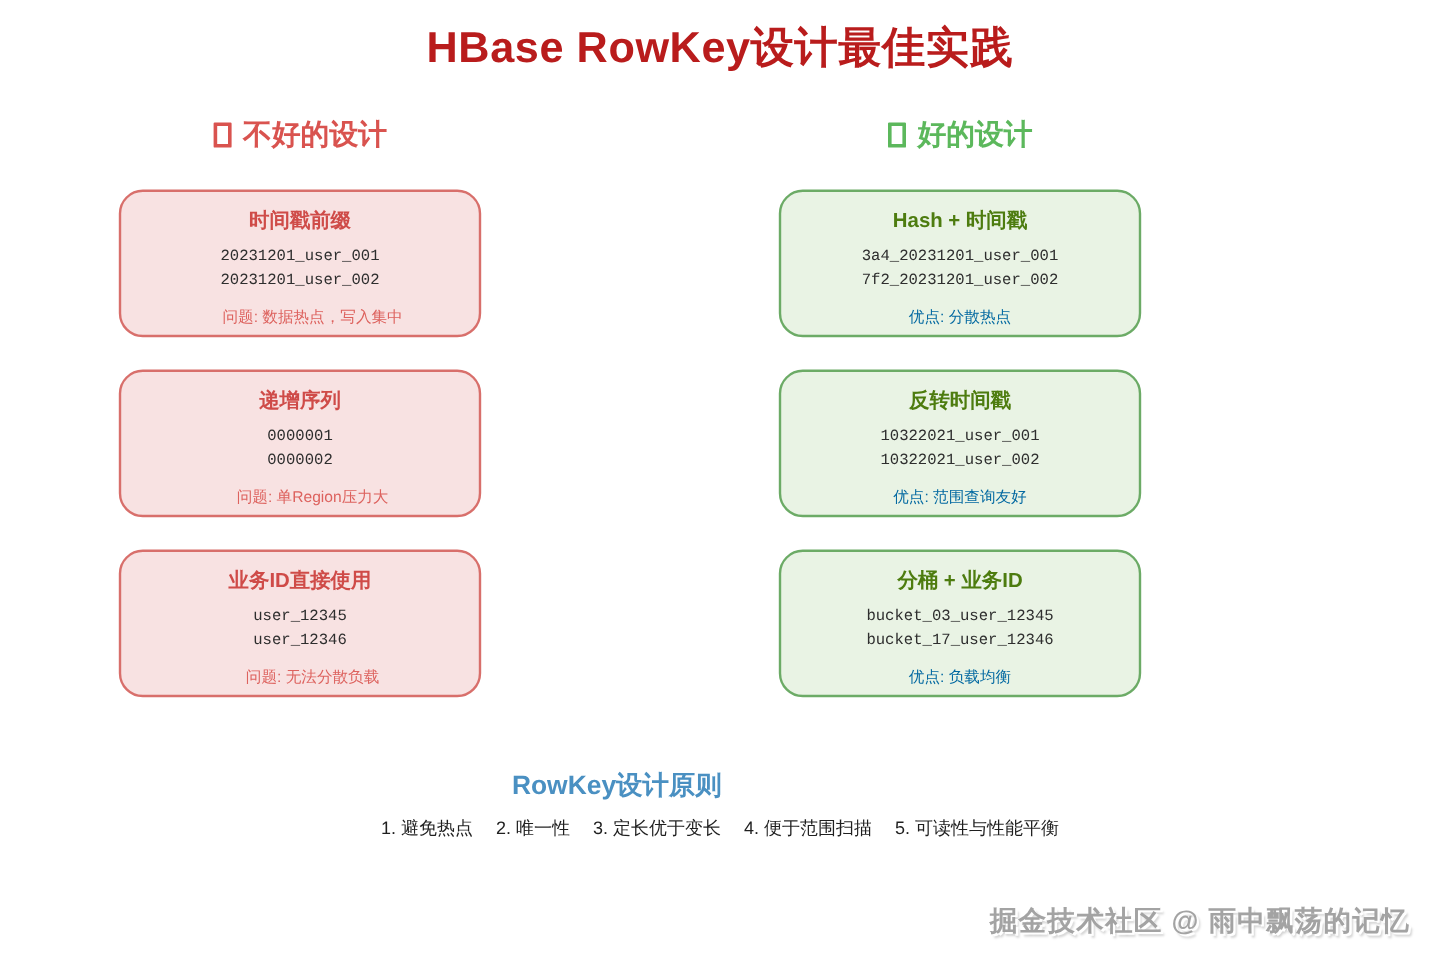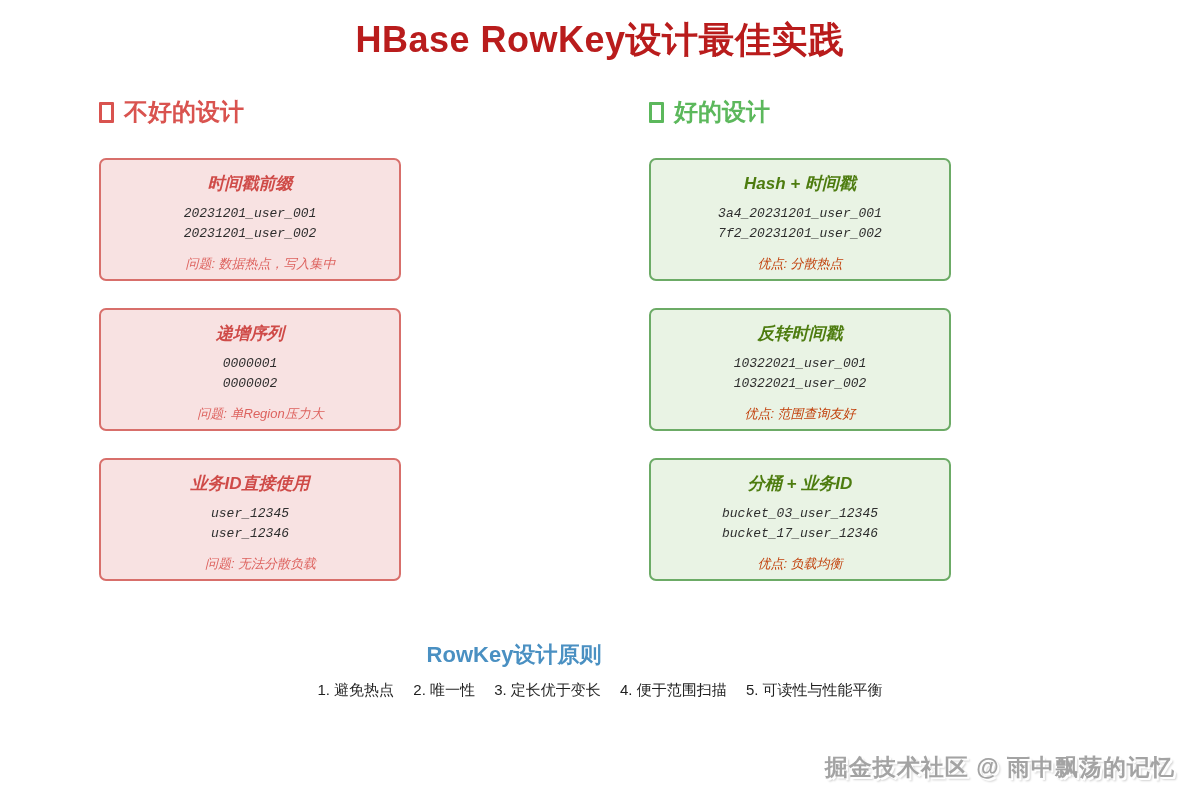--- a/index.html
+++ b/index.html
@@ -10,55 +10,54 @@
 
   .main-title {
     position: absolute; top: 16px; left: 0; width: 1200px;
     text-align: center; font-size: 36px; font-weight: bold; color: #b91c1c;
     letter-spacing: 0.5px;
   }
 
   .col-heading {
     position: absolute; width: 302px; text-align: center;
     font-size: 24px; font-weight: bold; top: 96px;
-    display: flex; align-items: center; justify-content: flex-start; gap: 10px;
+    display: flex; align-items: center; justify-content: center; gap: 10px;
   }
   .col-heading.bad  { left: 99px;  color: #d9534f; }
   .col-heading.good { left: 649px; color: #5cb85c; }
 
   .tofu {
     display: inline-block; width: 15px; height: 21px;
     border: 3px solid currentColor; border-radius: 1px;
     flex: 0 0 auto;
   }
 
   .card {
     position: absolute; width: 302px; height: 123px;
-    border-radius: 7px; border: 2px solid; text-align: center;
+    border-radius: 20px; border: 2px solid; text-align: center;
     padding-top: 12px;
-    font-style: italic;
   }
   .card.bad  { left: 99px;  background: #f8e2e2; border-color: #d86f6b; }
   .card.good { left: 649px; background: #e9f3e4; border-color: #6cab66; }
   .row0 { top: 158px; }
   .row1 { top: 308px; }
   .row2 { top: 458px; }
 
   .card-title { font-size: 17px; font-weight: bold; margin-bottom: 9px; }
   .card.bad  .card-title { color: #cf4b48; }
   .card.good .card-title { color: #4d7c0f; }
 
   .code-line {
     font-family: "Liberation Mono", monospace;
     font-size: 13px; line-height: 20px; color: #2e2e2e;
   }
 
   .card-note { font-size: 13px; margin-top: 11px; }
   .card.bad  .card-note { color: #dd625e; padding-left: 21px; }
-  .card.good .card-note { color: #c2410c; }
+  .card.good .card-note { color: #0369a1; }
 
   .principles-title {
     position: absolute; top: 640px; left: 0; width: 1028px;
     text-align: center; font-size: 22px; font-weight: bold; color: #4a90c2;
   }
   .principles-line {
     position: absolute; top: 681px; left: 0; width: 1200px;
     text-align: center; font-size: 15px; color: #1f1f1f;
   }
   .principle-item { display: inline-block; }

